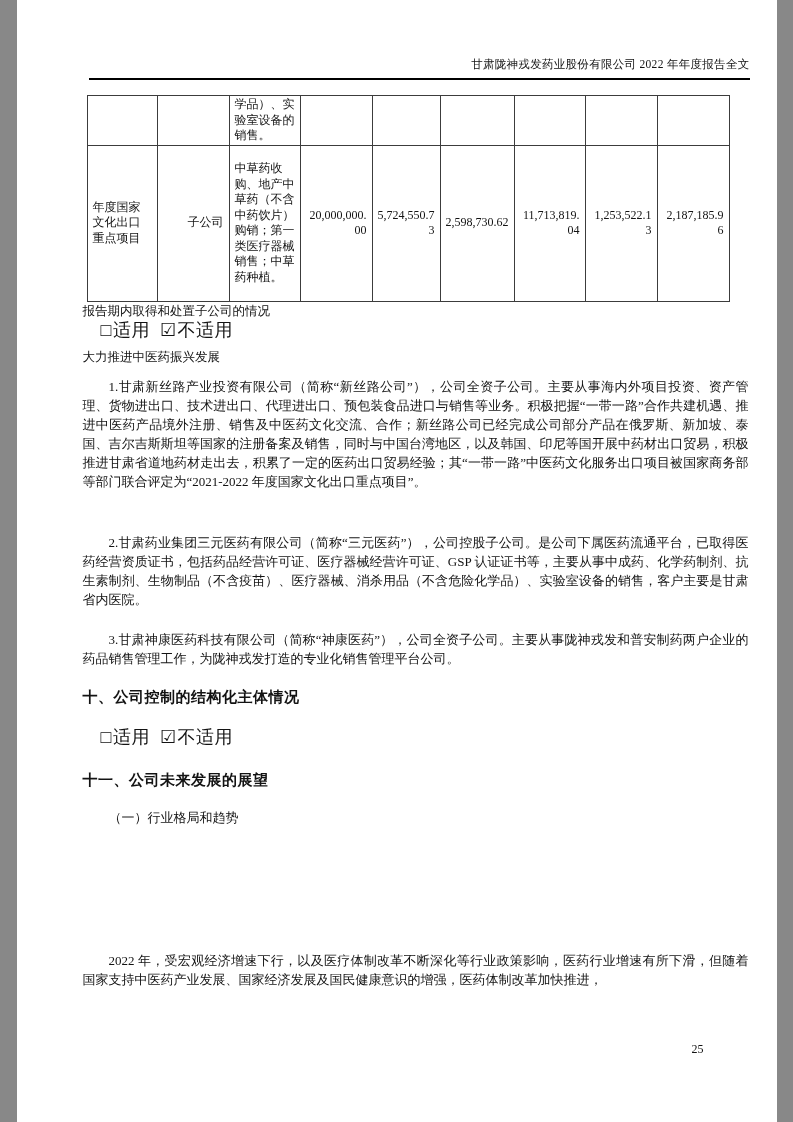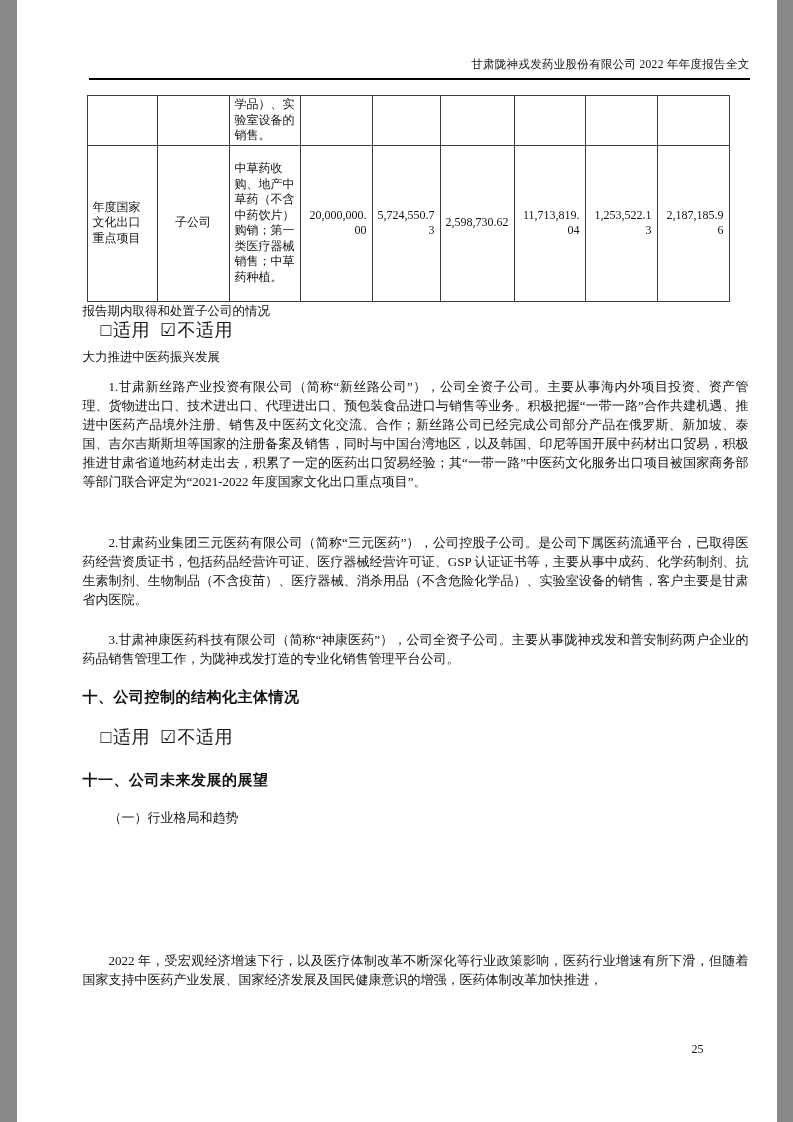--- a/index.html
+++ b/index.html
@@ -21,21 +21,21 @@
     border-collapse:collapse; table-layout:fixed;
   }
   table.subs td {
     border:1px solid #3c3c3c; font-size:12px; line-height:15.5px;
     vertical-align:middle; padding:1px 5px; overflow:hidden;margin-top:24px;
   }
   tr.carry { height:49px; }
   tr.main  { height:156px; }
   td.biz  { text-align:left; padding:1px 7px; }
   td.name { text-align:left; }
-  td.rel  { text-align:center; }
+  td.rel  { text-align:right; }
   td.num  { text-align:right; word-break:break-all; }
   td.num-left { text-align:right; word-break:break-all; }
 
   .note  { font-size:12.5px; line-height:16px; }
   .checkline { font-size:18px; line-height:16px; letter-spacing:.5px;padding-left:18px; }
   .checkline .box { margin-right:1px; }
   .checkline .gap { display:inline-block; width:10px; }
 
   .para {
     left:66px; width:666px; font-size:13px; line-height:19px;

